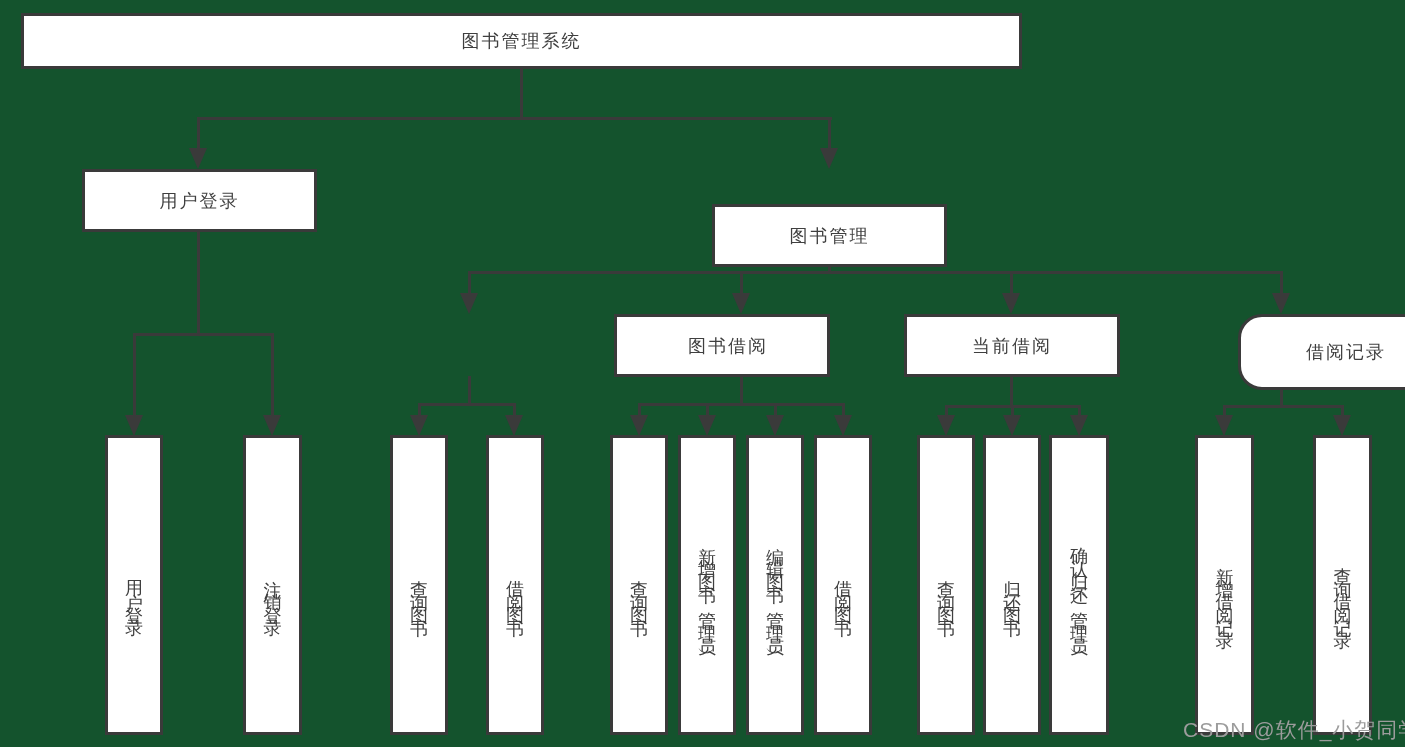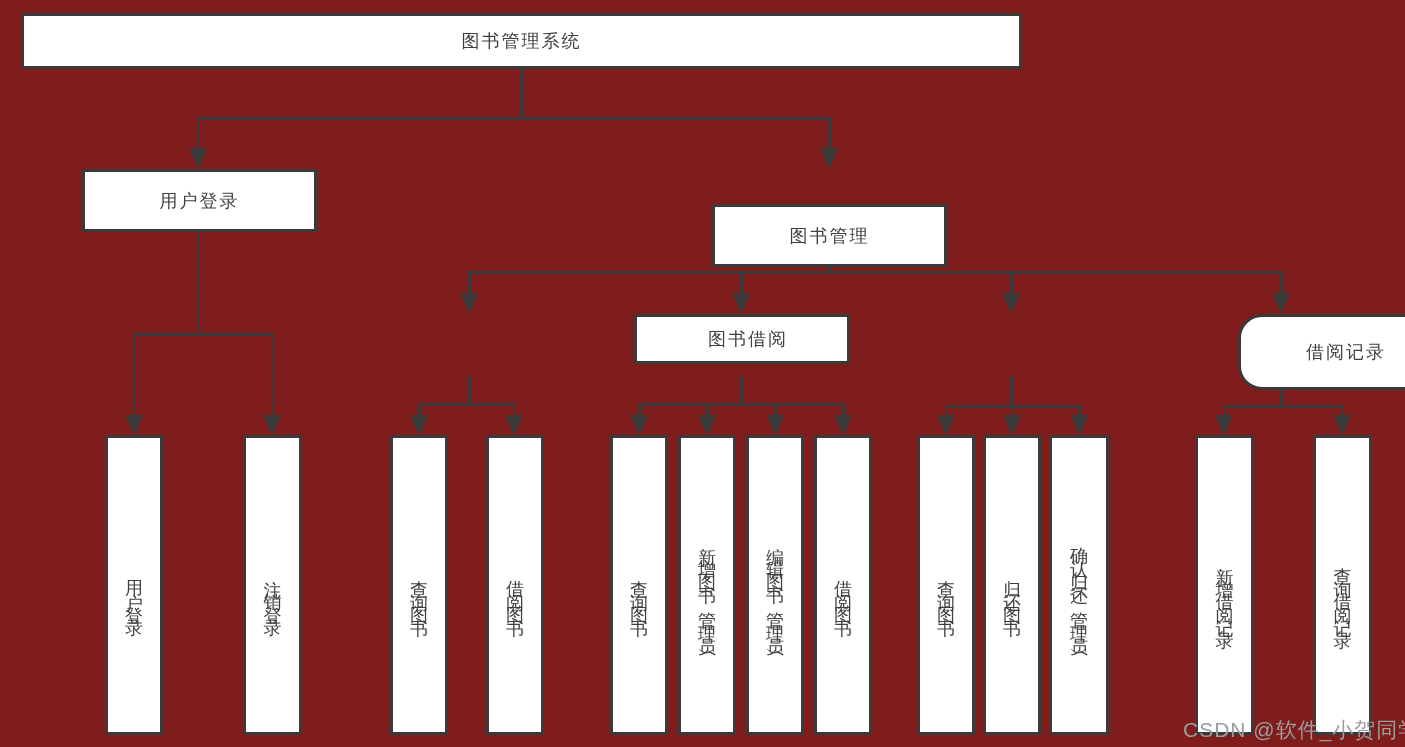--- a/index.html
+++ b/index.html
@@ -1,17 +1,17 @@
 <!DOCTYPE html>
 <html style="--line: #3a3a3a;"><head>
 <meta charset="utf-8">
 <style>
   html,body{margin:0;padding:0;background:#ffffff;}
   body{font-family:"Liberation Sans", sans-serif;}
-  .stage{position:relative;width:1405px;height:747px;background:#7f1d1d;overflow:hidden;}
+  .stage{position:relative;width:1405px;height:747px;background:#14532d;overflow:hidden;}
   .node{
     position:absolute;box-sizing:border-box;background:#ffffff;
     border:3px solid var(--line);display:flex;align-items:center;justify-content:center;
     color:#3f3f3f;z-index:2;
   }
   .hl{font-size:18px;letter-spacing:2px;white-space:nowrap;}
   .vt{writing-mode:vertical-rl;text-orientation:mixed;font-size:18px;letter-spacing:13px;line-height:1;margin-bottom:-13px;}
   .line{position:absolute;background:var(--line);z-index:1;}
   .v{width:3px;}
   .h{height:3px;}
@@ -89,22 +89,25 @@
     <span class="hl">图书管理系统</span>
   </div>
 
   <div class="node" style="left:82px;top:169px;width:235px;height:63px;">
     <span class="hl">用户登录</span>
   </div>
   <div class="node" style="left:712px;top:169px;width:235px;height:63px;margin-top:35px;">
     <span class="hl">图书管理</span>
   </div>
 
-  <div class="node" style="left:634px;top:314px;width:216px;height:50px;padding-left:12px;">
+  <div class="node" style="left:614px;top:314px;width:216px;height:63px;padding-left:12px;">
     <span class="hl">图书借阅</span>
+  </div>
+  <div class="node" style="left:904px;top:314px;width:216px;height:63px;">
+    <span class="hl">当前借阅</span>
   </div>
   <div class="node" style="left:1238px;top:314px;width:216px;height:76px;border-radius:24px;">
     <span class="hl">借阅记录</span>
   </div>
 
   <div class="node" style="left:105px;top:435px;width:58px;height:300px;">
     <span class="vt">用户登录</span>
   </div>
   <div class="node" style="left:243px;top:435px;width:59px;height:300px;">
     <span class="vt">注销登录</span>

